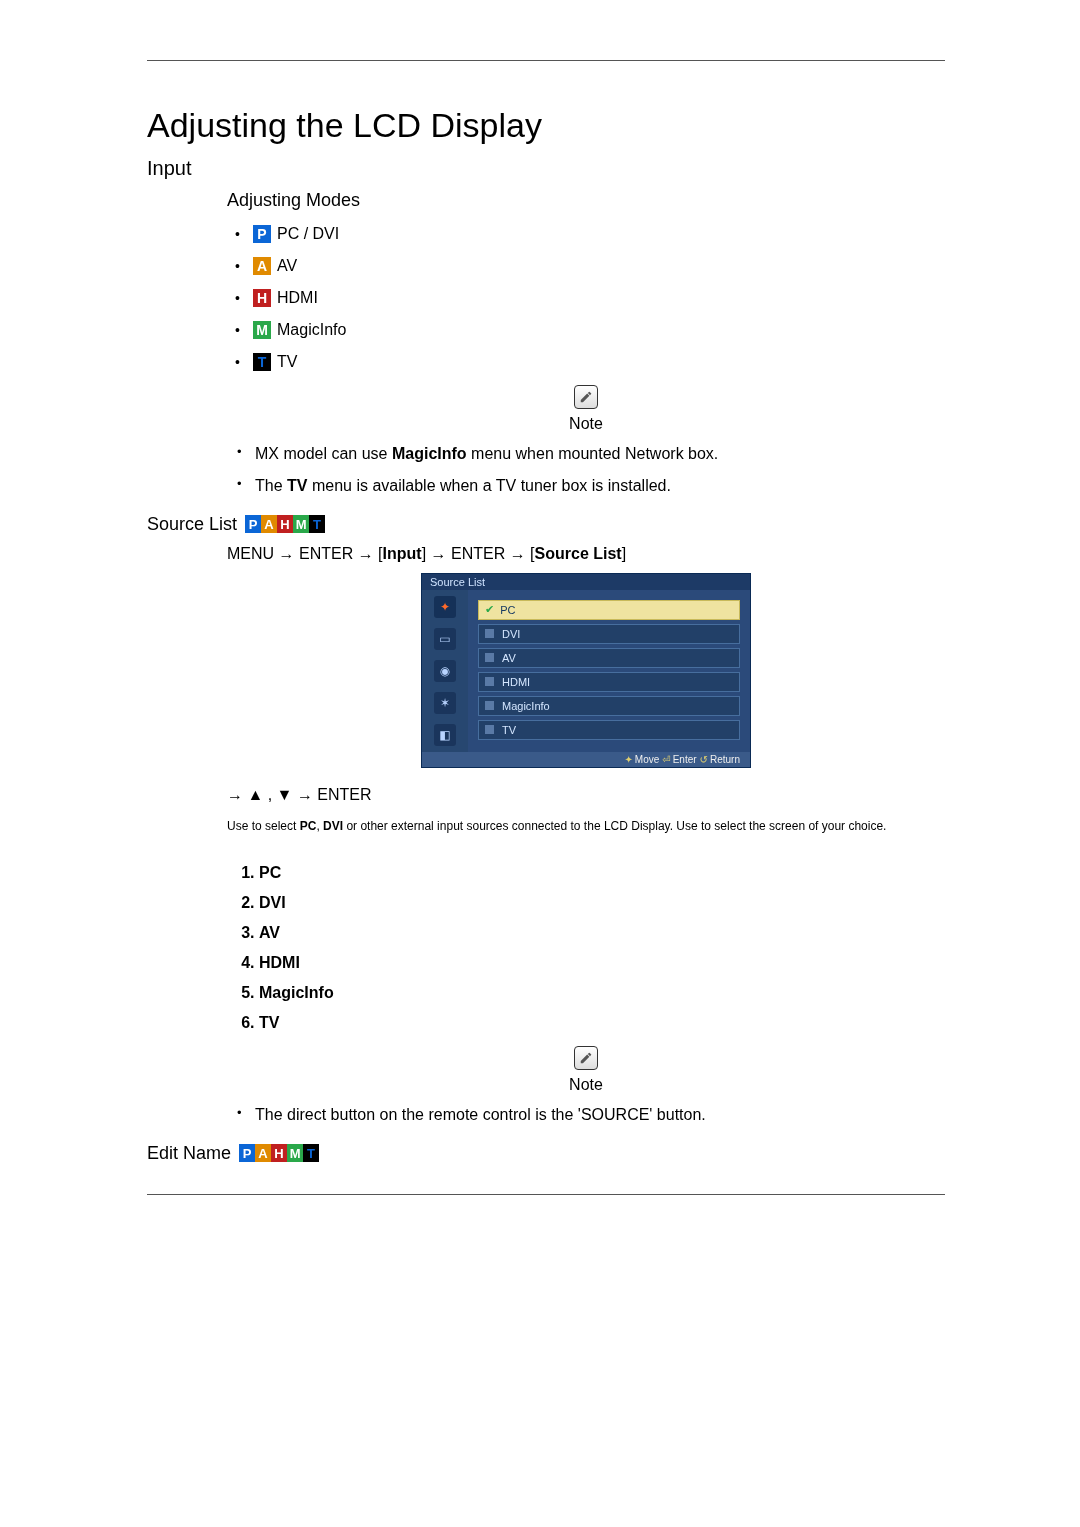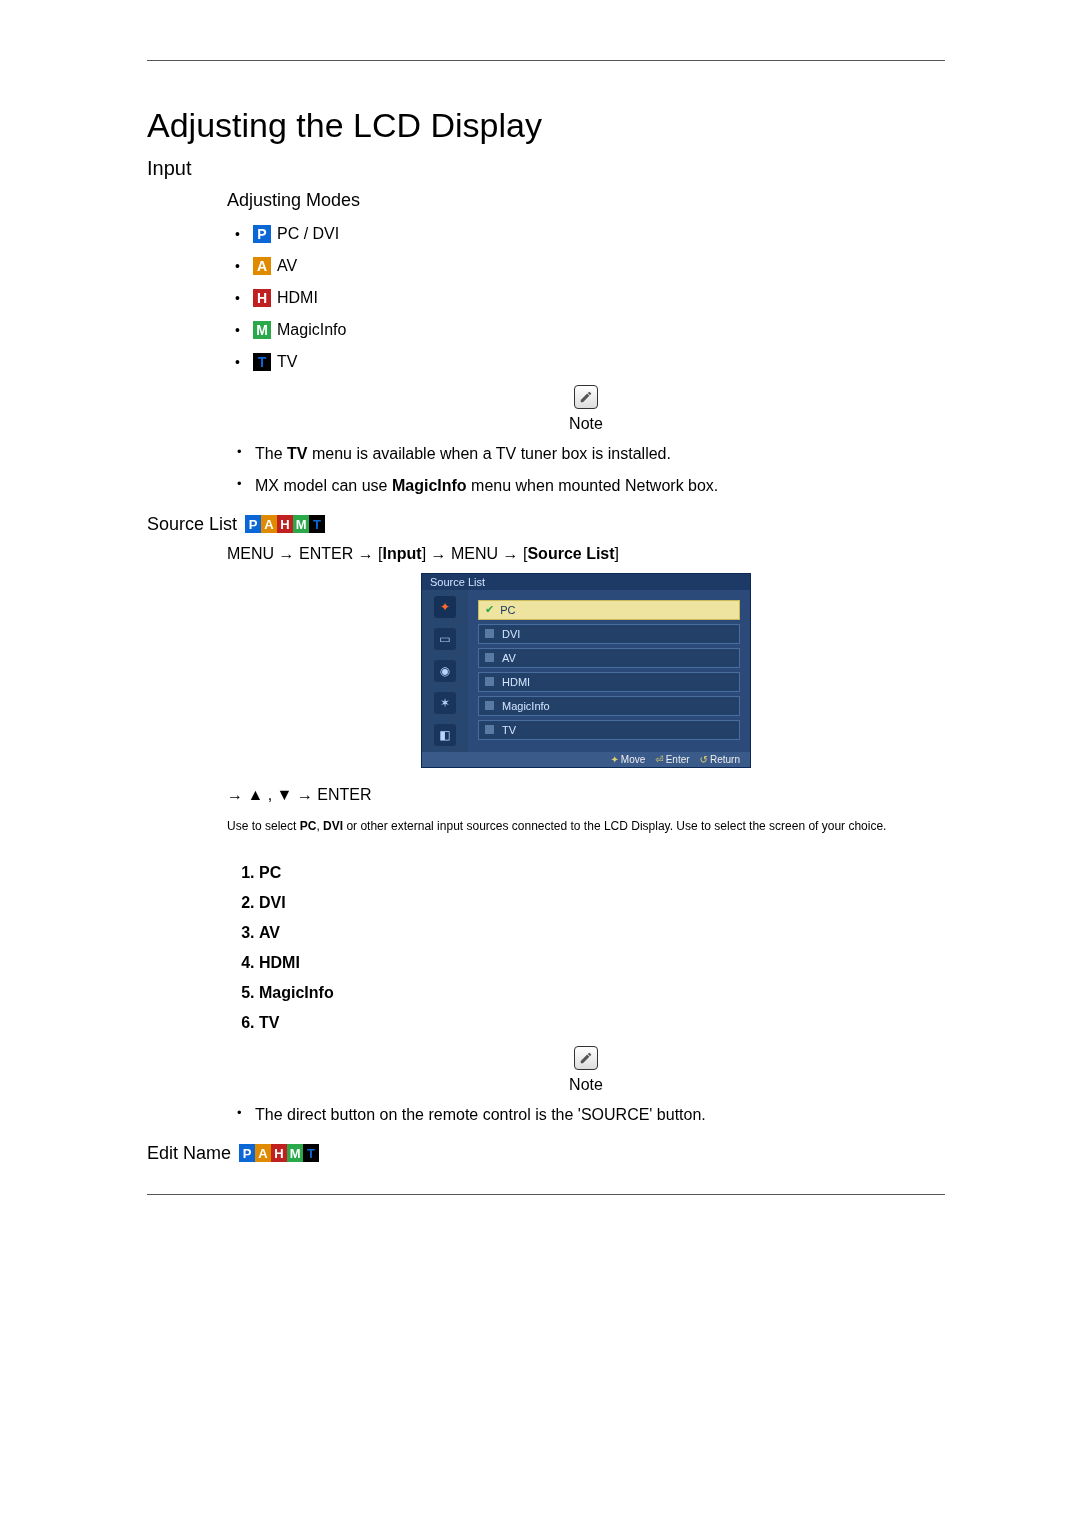--- a/index.html
+++ b/index.html
@@ -192,21 +192,21 @@
     background: #efe3a0;
     color: #173a63;
     border-color: #c8b95a;
   }
   .osd-item .chk { color:#2aa84a; margin-right:6px; font-size:11px; }
   .osd-item .sq { width:9px;height:9px;background:#5a7aa6;margin-right:8px;}
   .osd-footer {
     background: #3a5a89;
     display: flex;
     justify-content: flex-end;
-    gap: 10px;
+    gap: 3px;
     padding: 2px 10px;
     font-size: 10px;
     color: #e6c88a;
   }
   .osd-footer span { color:#eee; }
   .osd-footer .y { color:#e0d070; margin-right:2px;}
   .nav-arrows {
     font-size: 16px;
     margin: 10px 0 14px 0;
   }
@@ -268,41 +268,41 @@
 
     <div class="note-box">
       <span class="note-icon">
         <svg viewBox="0 0 24 24">
             <path fill="#555" d="M3 17.25V21h3.75L17.81 9.94l-3.75-3.75L3 17.25zM20.71 7.04a1 1 0 0 0 0-1.41l-2.34-2.34a1 1 0 0 0-1.41 0l-1.83 1.83 3.75 3.75 1.83-1.83z"></path>
           </svg>
       </span>
       <span class="note-label">Note</span>
     </div>
     <ul class="note-list">
+      <li>MX model can use <b>MagicInfo</b> menu when mounted Network box.</li>
       <li>The <b>TV</b> menu is available when a TV tuner box is installed.</li>
-      <li>MX model can use <b>MagicInfo</b> menu when mounted Network box.</li>
     </ul>
   </div>
 
   <h3 class="subsection">
     <span>Source List </span>
     <span class="pahmt">
       <span class="icon-box icon-p">P</span>
       <span class="icon-box icon-a">A</span>
       <span class="icon-box icon-h">H</span>
       <span class="icon-box icon-m">M</span>
       <span class="icon-box icon-t">
           <span class="icon-t-letter">T</span>
         </span>
     </span>
   </h3>
 
   <div class="content">
     <div class="nav-path">
-      <span>MENU → ENTER → [</span><span class="bold">Input</span><span>] → MENU → [</span><span class="bold">Source List</span><span>]</span>
+      <span>MENU → ENTER → [</span><span class="bold">Input</span><span>] → ENTER → [</span><span class="bold">Source List</span><span>]</span>
     </div>
 
     <div class="osd-shot">
       <div class="osd">
         <div class="osd-title">Source List</div>
         <div class="osd-body">
           <div class="osd-side">
             <div class="side-ic active">✦</div>
             <div class="side-ic">▭</div>
             <div class="side-ic">◉</div>

